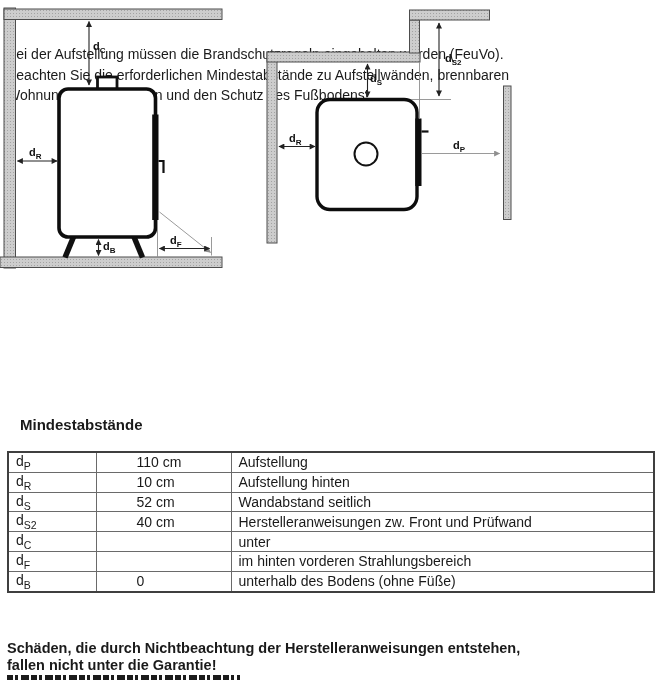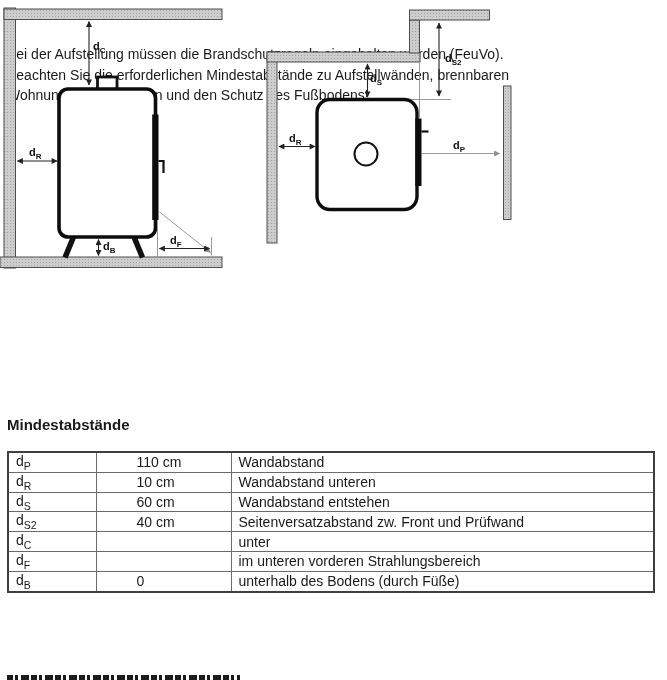--- a/index.html
+++ b/index.html
@@ -128,60 +128,62 @@
     <span class="dlabel" style="left:29px; top:146px;"><span>d</span><sub>R</sub></span>
     <span class="dlabel" style="left:103px; top:240px;"><span>d</span><sub>B</sub></span>
     <span class="dlabel" style="left:170px; top:234px;"><span>d</span><sub>F</sub></span>
 
     <span class="dlabel" style="left:370px; top:72px;"><span>d</span><sub>S</sub></span>
     <span class="dlabel" style="left:445px; top:52px;"><span>d</span><sub>S2</sub></span>
     <span class="dlabel" style="left:289px; top:132px;"><span>d</span><sub>R</sub></span>
     <span class="dlabel" style="left:453px; top:139px;"><span>d</span><sub>P</sub></span>
   </div>
 
-  <div class="abs h1" style="left:7px; top:416px;">Mindestabstände</div>
+  <div class="abs h1" style="left:20px; top:416px;">Mindestabstände</div>
 
   <table id="min-table">
     <tbody>
       <tr>
         <td class="c1"><span>d</span><sub>P</sub></td>
         <td class="c2">110 cm</td>
-        <td>Wandabstand</td>
+        <td>Aufstellung</td>
       </tr>
       <tr>
         <td class="c1"><span>d</span><sub>R</sub></td>
         <td class="c2">10 cm</td>
-        <td>Wandabstand unteren</td>
+        <td>Aufstellung hinten</td>
       </tr>
       <tr>
         <td class="c1"><span>d</span><sub>S</sub></td>
-        <td class="c2">60 cm</td>
-        <td>Wandabstand entstehen</td>
+        <td class="c2">52 cm</td>
+        <td>Wandabstand seitlich</td>
       </tr>
       <tr>
         <td class="c1"><span>d</span><sub>S2</sub></td>
         <td class="c2">40 cm</td>
-        <td>Seitenversatzabstand zw. Front und Prüfwand</td>
+        <td>Herstelleranweisungen zw. Front und Prüfwand</td>
       </tr>
       <tr>
         <td class="c1"><span>d</span><sub>C</sub></td>
         <td class="c2"></td>
         <td>unter</td>
       </tr>
       <tr>
         <td class="c1"><span>d</span><sub>F</sub></td>
         <td class="c2"></td>
-        <td>im unteren vorderen Strahlungsbereich</td>
+        <td>im hinten vorderen Strahlungsbereich</td>
       </tr>
       <tr>
         <td class="c1"><span>d</span><sub>B</sub></td>
         <td class="c2">0</td>
-        <td>unterhalb des Bodens (durch Füße)</td>
+        <td>unterhalb des Bodens (ohne Füße)</td>
       </tr>
     </tbody>
   </table>
 
   <div class="abs" style="left:7px; top:640px;">
+    <div class="warn-line">Schäden, die durch Nichtbeachtung der Herstelleranweisungen entstehen,</div>
+    <div class="warn-line">fallen nicht unter die Garantie!</div>
   </div>
 
   <div id="clipped-line"></div>
 
 </div>
 
 </body></html>

